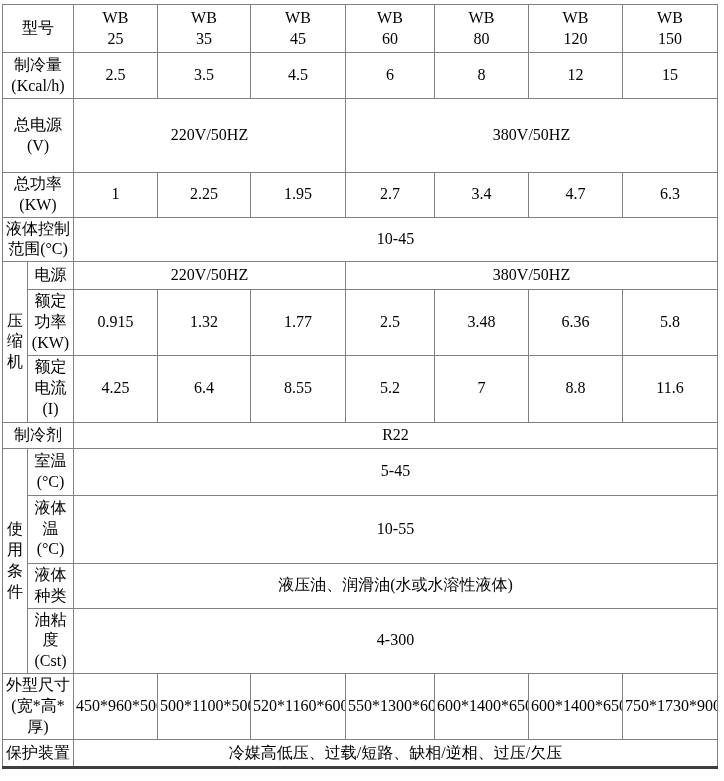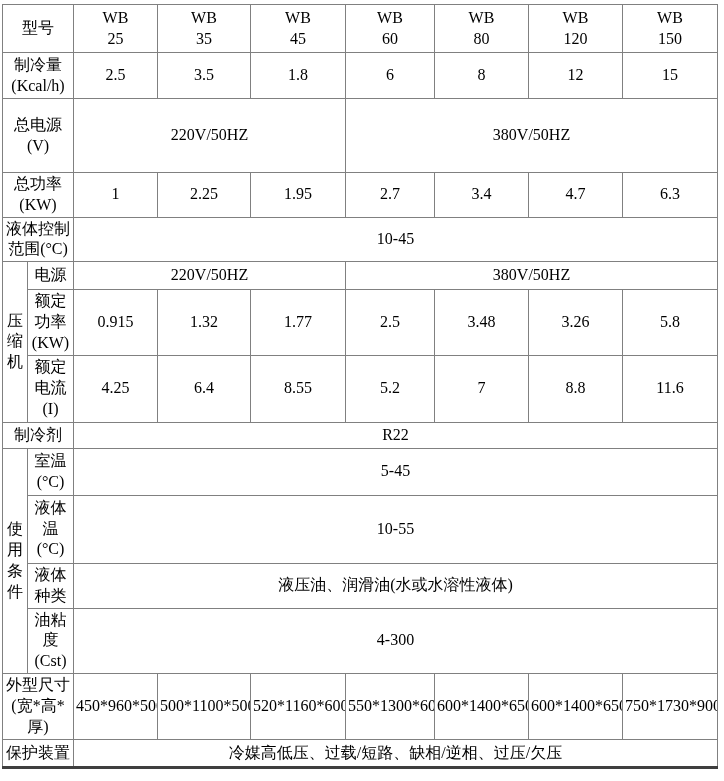--- a/index.html
+++ b/index.html
@@ -69,21 +69,21 @@
 120</td>
       <td>WB
 150</td>
     </tr>
 
     <tr style="height:46px">
       <td colspan="2">制冷量
 (Kcal/h)</td>
       <td>2.5</td>
       <td>3.5</td>
-      <td>1.8</td>
+      <td>4.5</td>
       <td>6</td>
       <td>8</td>
       <td>12</td>
       <td>15</td>
     </tr>
 
     <tr style="height:74px">
       <td colspan="2">总电源
 (V)</td>
       <td colspan="3">220V/50HZ</td>
@@ -119,21 +119,21 @@
 
     <tr style="height:62px">
       <td>额定
 功率
 (KW)</td>
       <td>0.915</td>
       <td>1.32</td>
       <td>1.77</td>
       <td>2.5</td>
       <td>3.48</td>
-      <td>3.26</td>
+      <td>6.36</td>
       <td>5.8</td>
     </tr>
 
     <tr style="height:67px">
       <td>额定
 电流
 (I)</td>
       <td>4.25</td>
       <td>6.4</td>
       <td>8.55</td>

